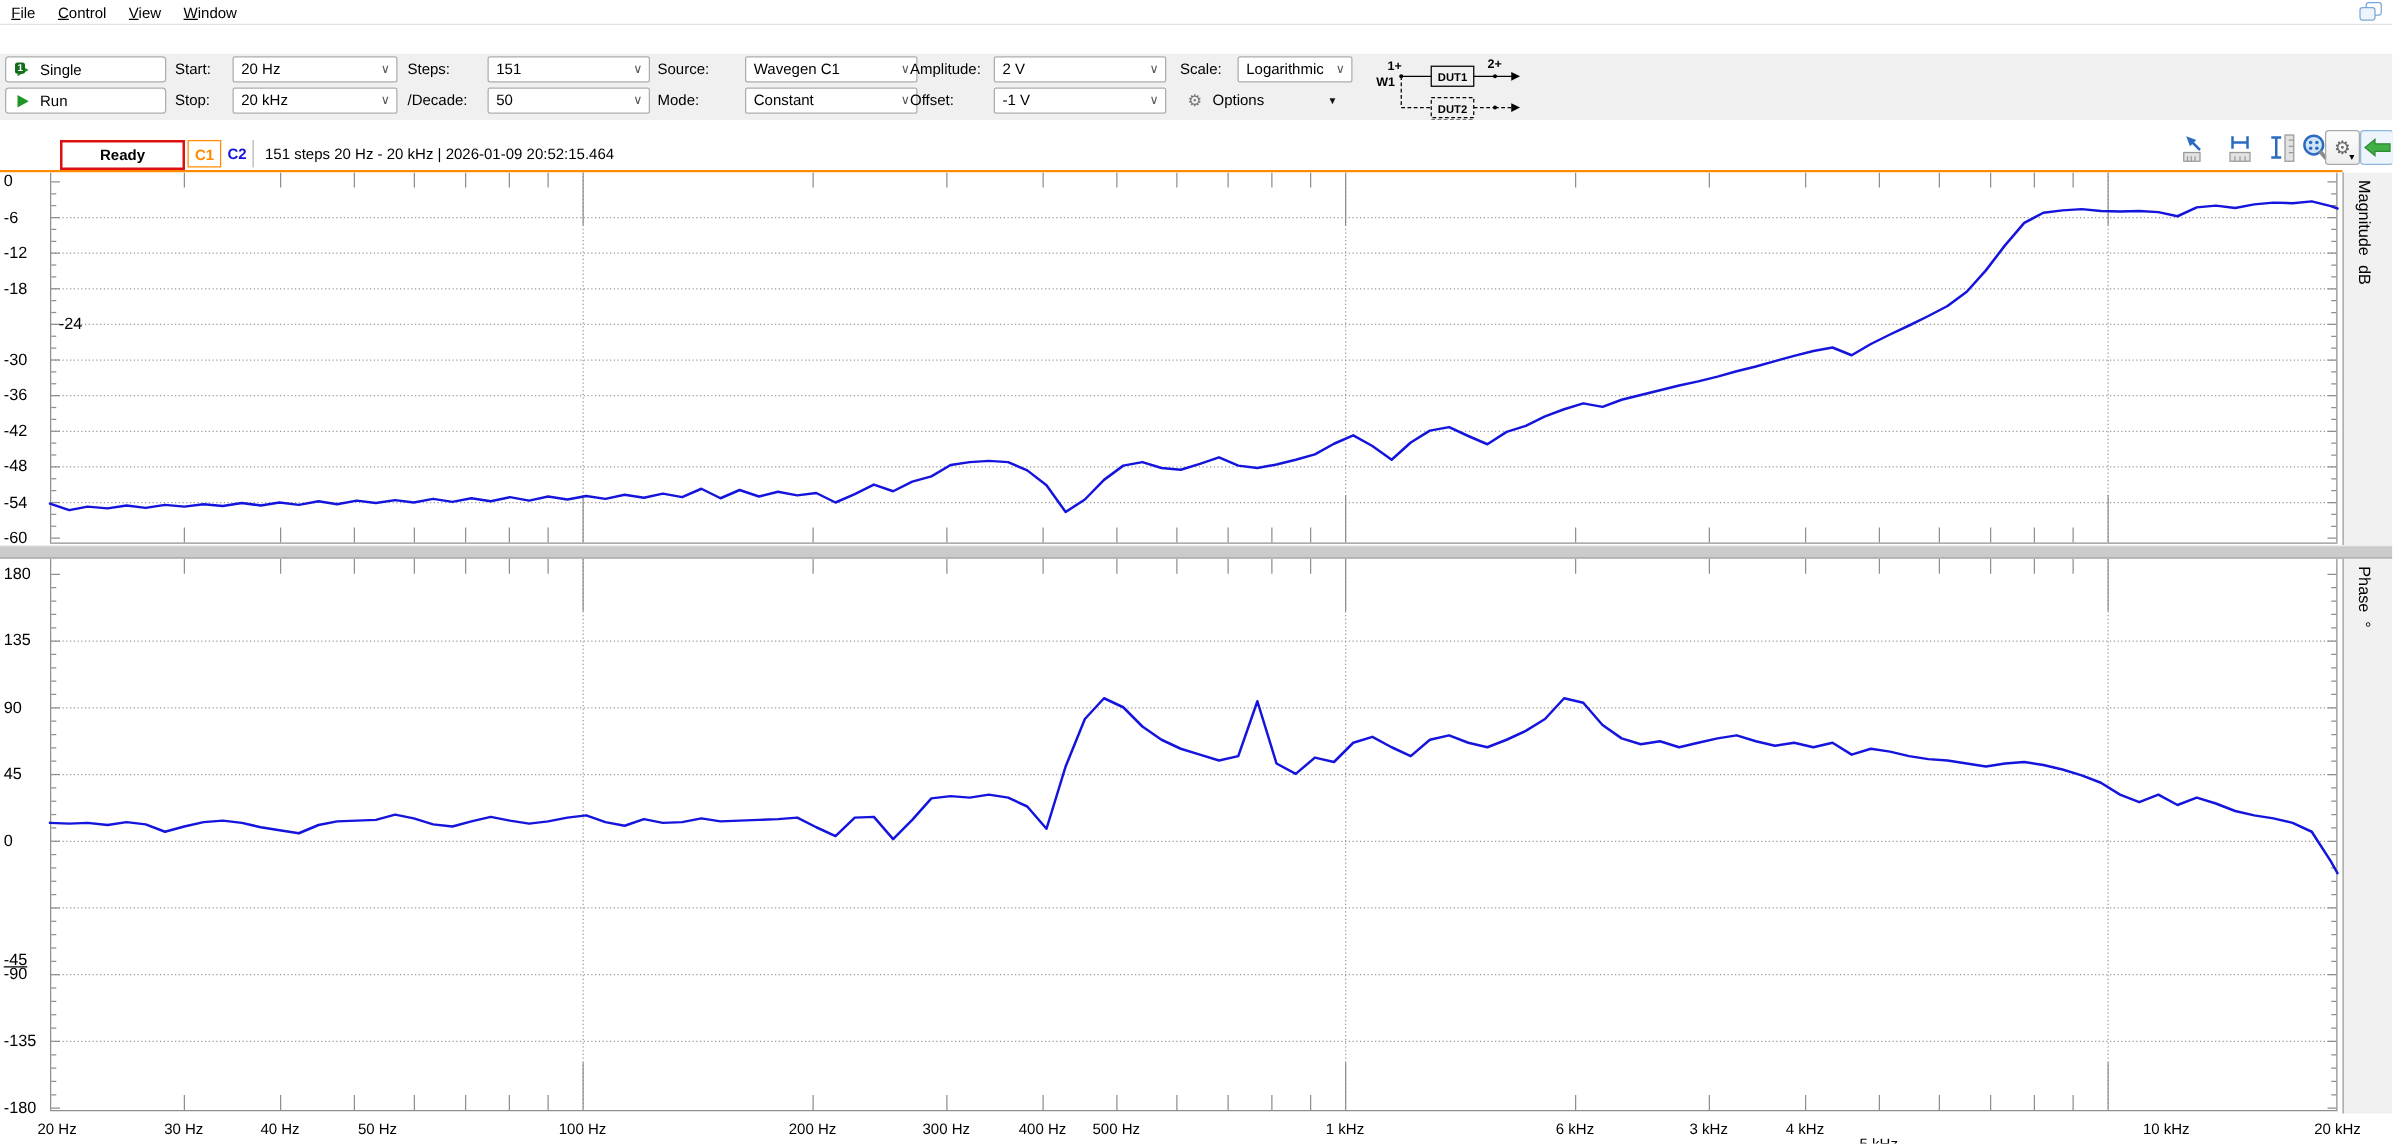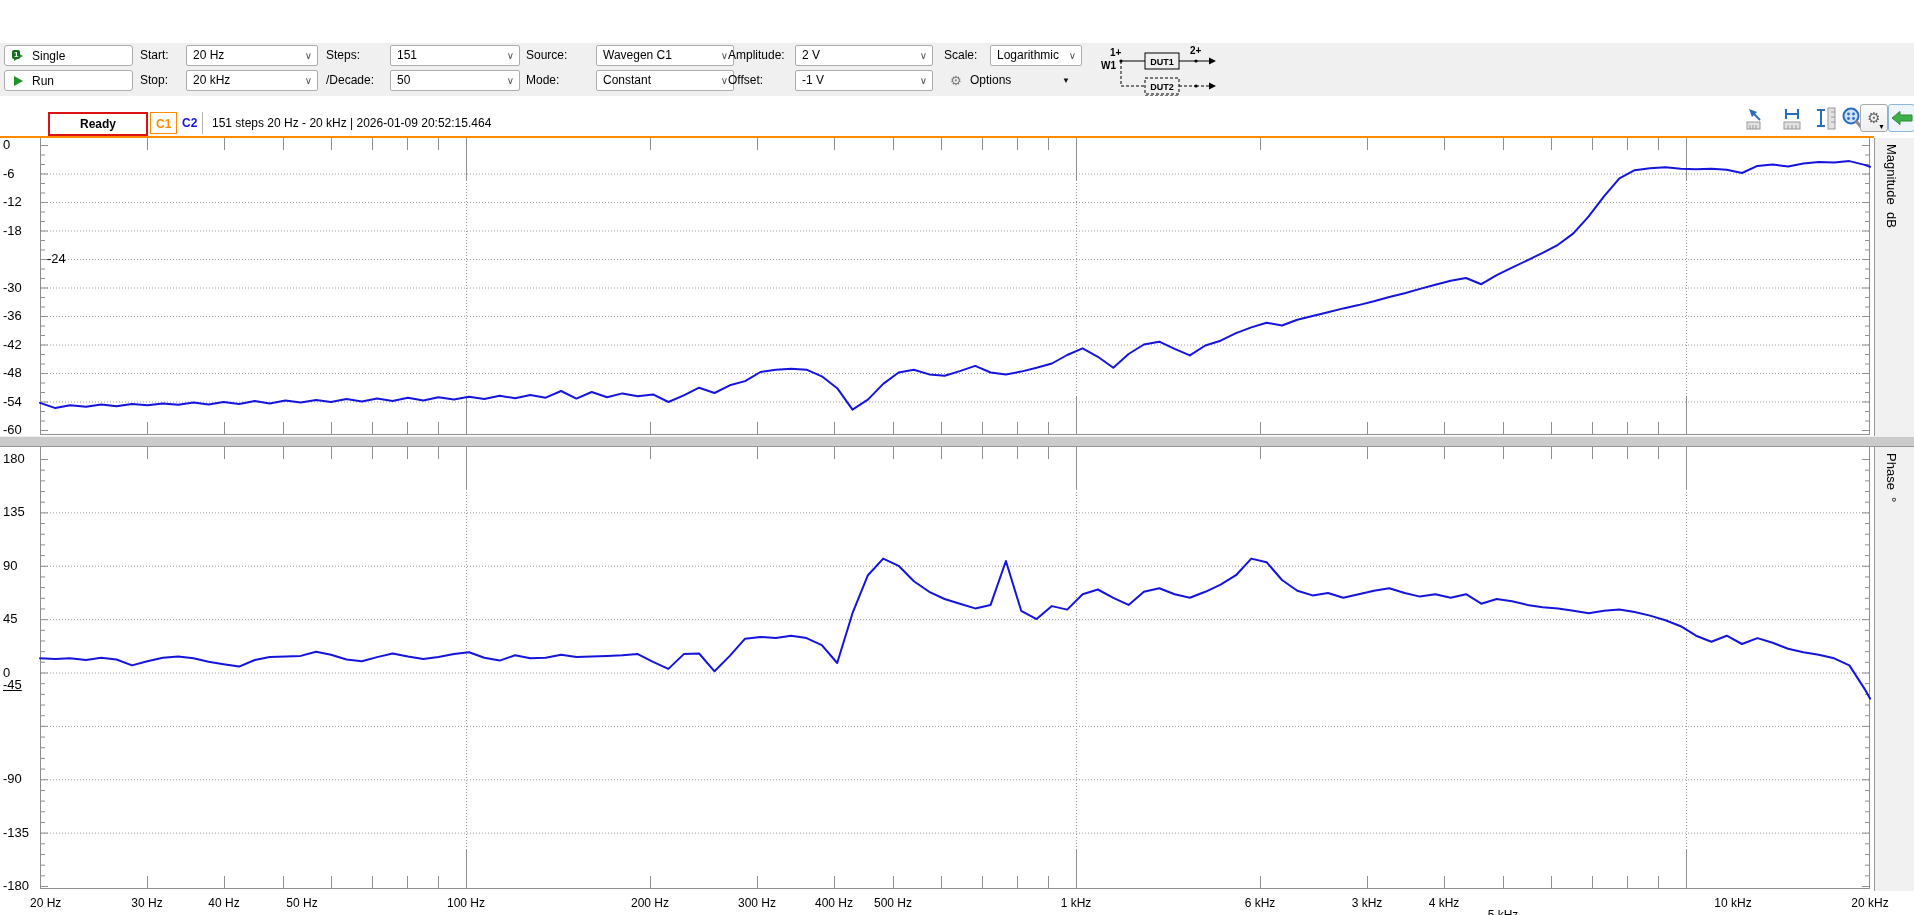--- a/index.html
+++ b/index.html
@@ -44,20 +44,27 @@
   .striplabel{writing-mode:vertical-rl;white-space:pre;font-size:13px;margin-top:6px;margin-left:9px;display:inline-block;}
   .ylab{position:absolute;left:3px;font-size:13px;}
   .xlabels{position:absolute;left:0;top:891px;width:100%;height:24px;background:#fff;}
   .xlab{position:absolute;top:5px;font-size:12px;transform:translateX(-50%);white-space:nowrap;}
 </style>
 </head>
 <body>
 
 <div class="app">
 
+  <div class="menubar">
+    <span class="mi">File</span><span class="mi">Control</span><span class="mi">View</span><span class="mi">Window</span>
+    <svg width="22" height="17" style="position:absolute;left:1886px;top:1px">
+      <rect x="7" y="1" width="12" height="10" rx="2" fill="#fff" stroke="#7aa7d9"></rect>
+      <rect x="2" y="5" width="12" height="10" rx="2" fill="#eef4fb" stroke="#7aa7d9"></rect>
+    </svg>
+  </div>
 
 
   <div class="toolbar">
     <div class="tbtn" style="left:4px;top:2px">
       <span class="play">
           <span class="one" style="left:-11px;top:-6px">1</span>
         </span>
       <span>Single</span>
     </div>
     <div class="tbtn" style="left:4px;top:27px">
@@ -487,18 +494,18 @@
       <div class="ylab" style="top: 308px;">-36</div>
       <div class="ylab" style="top: 337px;">-42</div>
       <div class="ylab" style="top: 365px;">-48</div>
       <div class="ylab" style="top: 394px;">-54</div>
       <div class="ylab" style="top: 422px;">-60</div>
       <div class="ylab" style="top: 451px;">180</div>
       <div class="ylab" style="top: 504px;">135</div>
       <div class="ylab" style="top: 558px;">90</div>
       <div class="ylab" style="top: 611px;">45</div>
       <div class="ylab" style="top: 665px;">0</div>
-      <div class="ylab" style="top: 677px; text-decoration: underline;">-45</div>
+      <div class="ylab" style="top: 760px; text-decoration: underline;">-45</div>
       <div class="ylab" style="top: 771px;">-90</div>
       <div class="ylab" style="top: 825px;">-135</div>
       <div class="ylab" style="top: 878px;">-180</div>
     </div>
 </div>
 
 </body></html>

